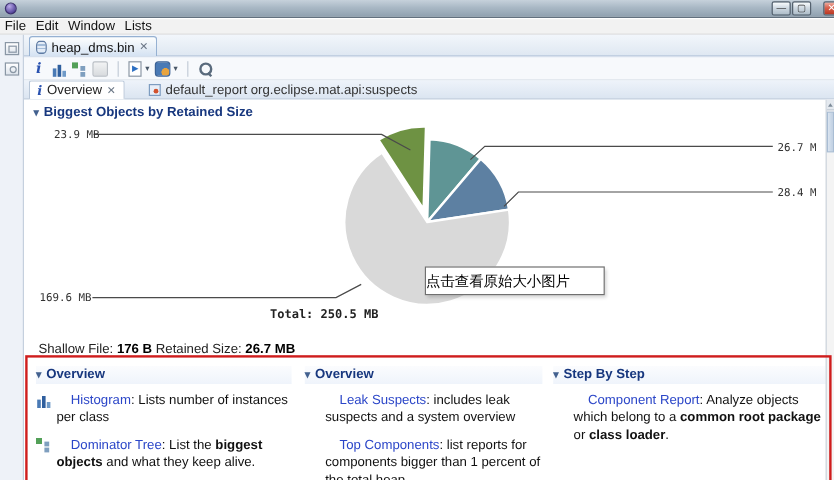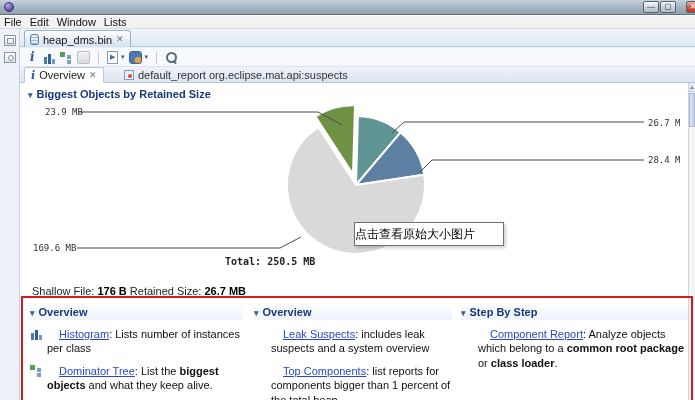--- a/index.html
+++ b/index.html
@@ -99,21 +99,21 @@
 
   
   .col { position:absolute; top:222px; font-size:11px; color:#111; line-height:1.32; }
   .col-actions { left:10px; width:213px; }
   .col-reports { left:234px; width:198px; }
   .col-step_by_step { left:441px; width:228px; }
   .sec-h { font-size:11px; font-weight:bold; color:#17377e; margin-bottom:7px;
     background:linear-gradient(#fbfcfe,#eff4fb); }
   .sec-item { position:relative; padding-left:17px; margin-bottom:8px; }
   .sec-item .ic { position:absolute; left:0; top:0; }
-  .lnk { color:#2b46c8; text-decoration:underline; cursor:pointer;padding-left:12px; }
+  .lnk { color:#2b46c8; cursor:pointer;padding-left:12px; }
   .bb { font-weight:bold; }
 
   
   .red-rect { position:absolute; left:21px; top:296px; width:672px; height:112px;
     border:2px solid #cf1d1d; pointer-events:none; z-index:50; }
 
   
   .scrollbar { position:absolute; right:0; top:0; width:7px; height:317px; background:#f4f4f4;
     border-left:1px solid #cdd4dc; }
   .sb-up { position:absolute; top:0; left:0; width:6px; height:9px; background:#e4e9ef;

